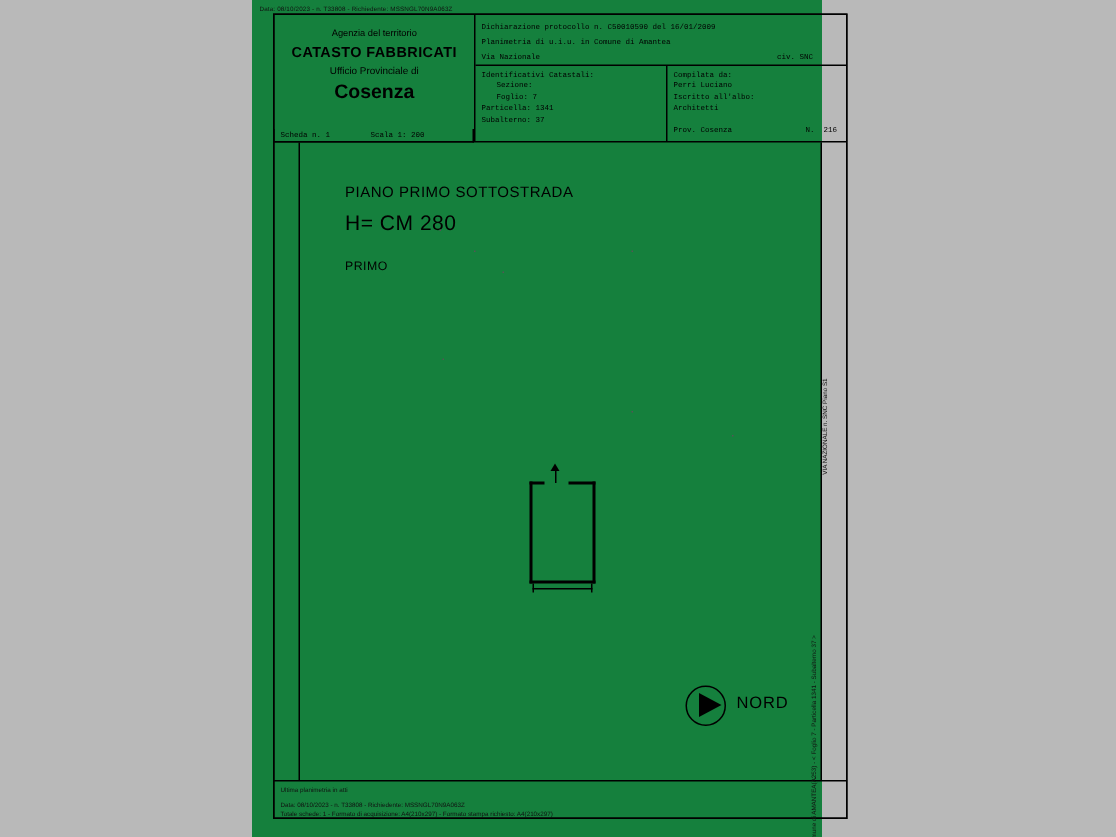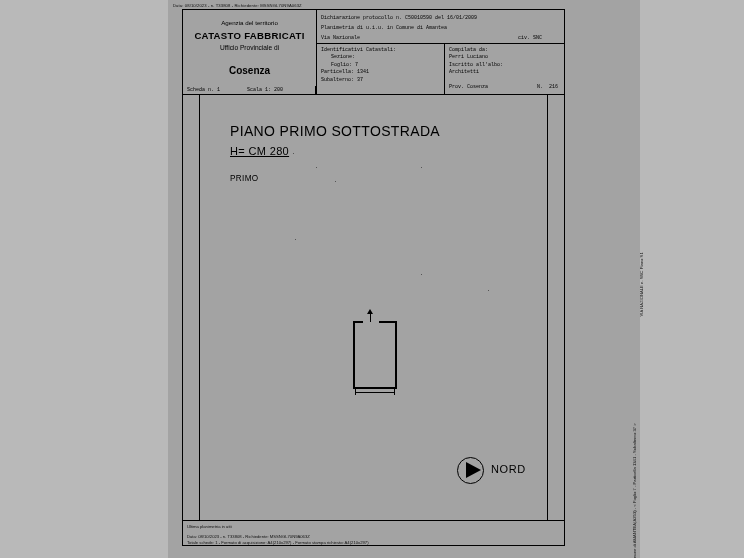--- a/index.html
+++ b/index.html
@@ -11,23 +11,23 @@
     width: 744px;
     height: 558px;
     font-family: "Liberation Sans", sans-serif;
     overflow: hidden;
   }
 
   .page {
     position: absolute;
     left: 168px;
     top: 0px;
-    width: 472px;
+    width: 380px;
     height: 558px;
-    background: #a3a3a3;
+    background: #15803d;
     box-sizing: border-box;
   }
 
   
   .top-meta {
     position: absolute;
     left: 5px;
     top: 3px;
     font-size: 4.2px;
     color: #111;
@@ -78,23 +78,23 @@
     font-weight: bold;
     letter-spacing: 0.3px;
     color: #000;
   }
   .hdr-left .ufficio {
     font-size: 6.6px;
     margin-top: 3px;
     color: #000;
   }
   .hdr-left .citta {
-    font-size: 10px;
+    font-size: 13px;
     font-weight: bold;
-    margin-top: 14px;
+    margin-top: 2px;
     color: #000;
   }
 
   .hdr-right {
     flex: 1;
     display: flex;
     flex-direction: column;
     box-sizing: border-box;
   }
   .hdr-rowA {
@@ -200,29 +200,28 @@
     background: #000;
   }
 
   .title-block {
     position: absolute;
     left: 47px;
     top: 28px;
     color: #000;
   }
   .title-block .t1 {
+    font-size: 10px;
+    letter-spacing: 0.35px;
+    margin-bottom: 6px;
+  }
+  .title-block .t2 {
     font-size: 14px;
     letter-spacing: 0.35px;
-    margin-bottom: 6px;
-  }
-  .title-block .t2 {
-    font-size: 11px;
-    letter-spacing: 0.35px;
     margin-bottom: 17px;
-    text-decoration: underline;
   }
   .title-block .t3 {
     font-size: 8.2px;
     letter-spacing: 0.35px;
   }
 
   
   .plan {
     position: absolute;
     left: 168px;

